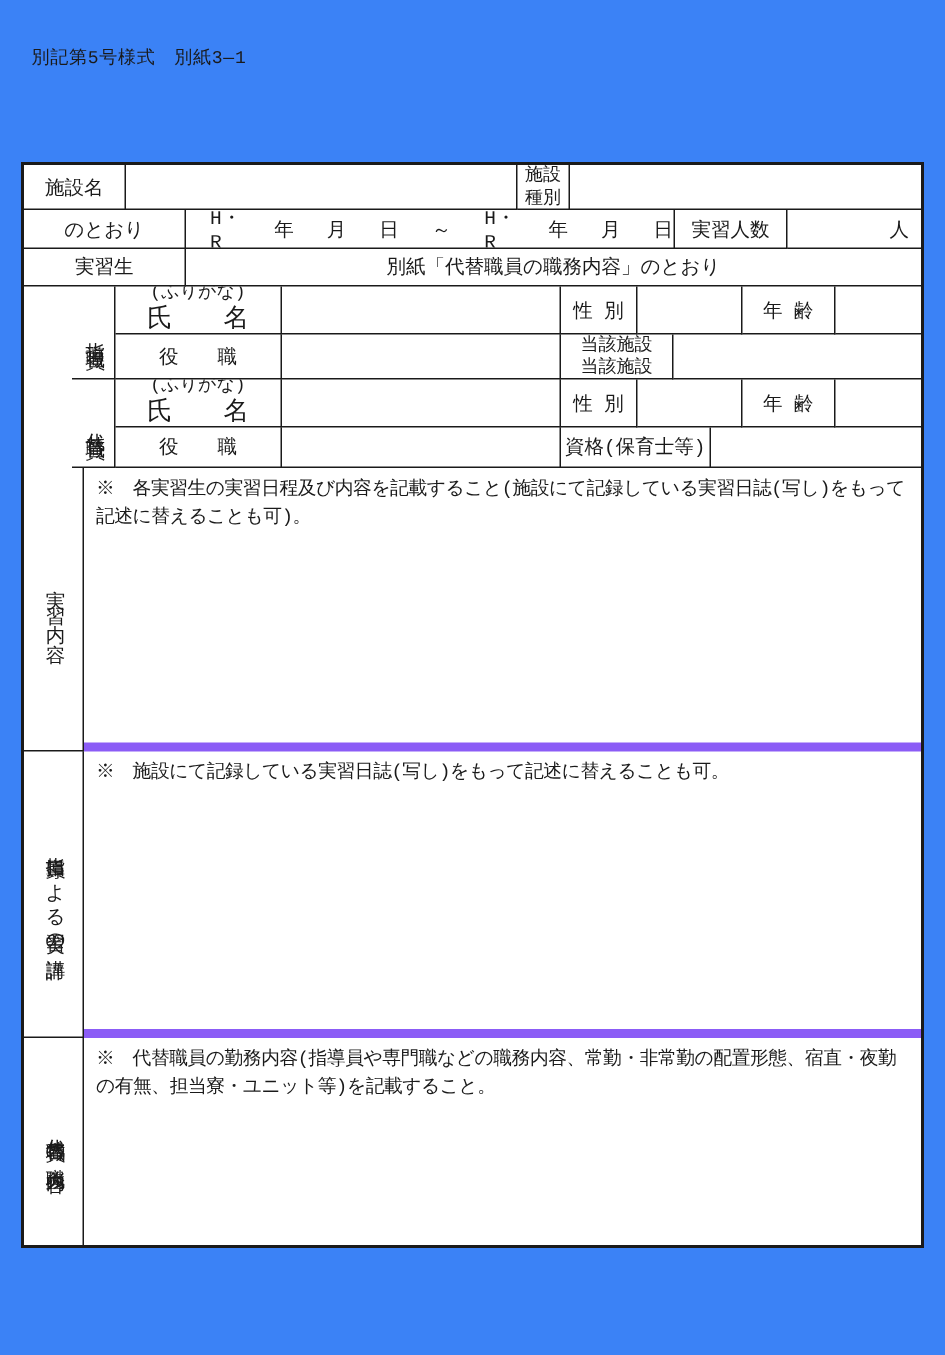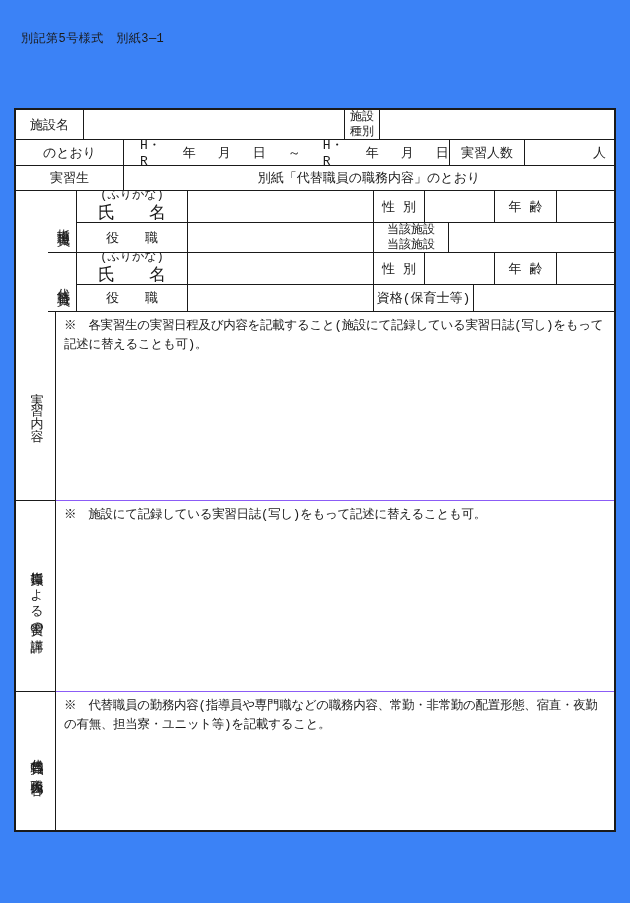--- a/index.html
+++ b/index.html
@@ -37,21 +37,21 @@
                  display:flex; align-items:center; justify-content:center; }
   .group-rows { flex:1; display:flex; flex-direction:column; }
 
   .date-cell { justify-content:space-between; padding:0 16px;gap:22px; }
   .unit-cell { justify-content:flex-end; padding-right:8px; }
 
   .section { display:flex; }
   .section-label { width:40px; border-right:1px solid #1a1a1a; border-bottom:1px solid #1a1a1a;
                    display:flex; align-items:center; justify-content:center; }
   .section.lastrow .section-label { border-bottom:none; }
-  .section-body { flex:1; border-bottom:1px solid #8b5cf6; padding:5px 5px 0 8px;
+  .section-body { flex:1; border-bottom:6px solid #8b5cf6; padding:5px 5px 0 8px;
                   font-size:12.5px; letter-spacing:-0.3px; line-height:1.55; }
   .section.lastrow .section-body { border-bottom:none; }
 </style>
 </head>
 <body>
 
 <div class="page">
 
   <div class="form-id">別記第5号様式　別紙3—1</div>
 

